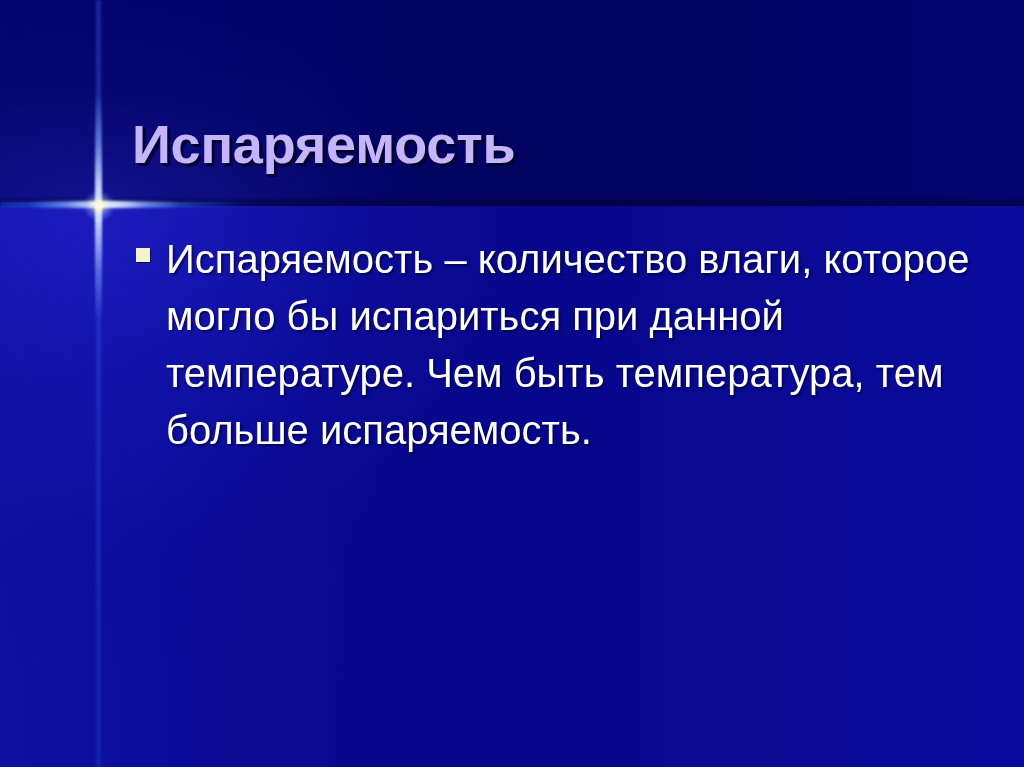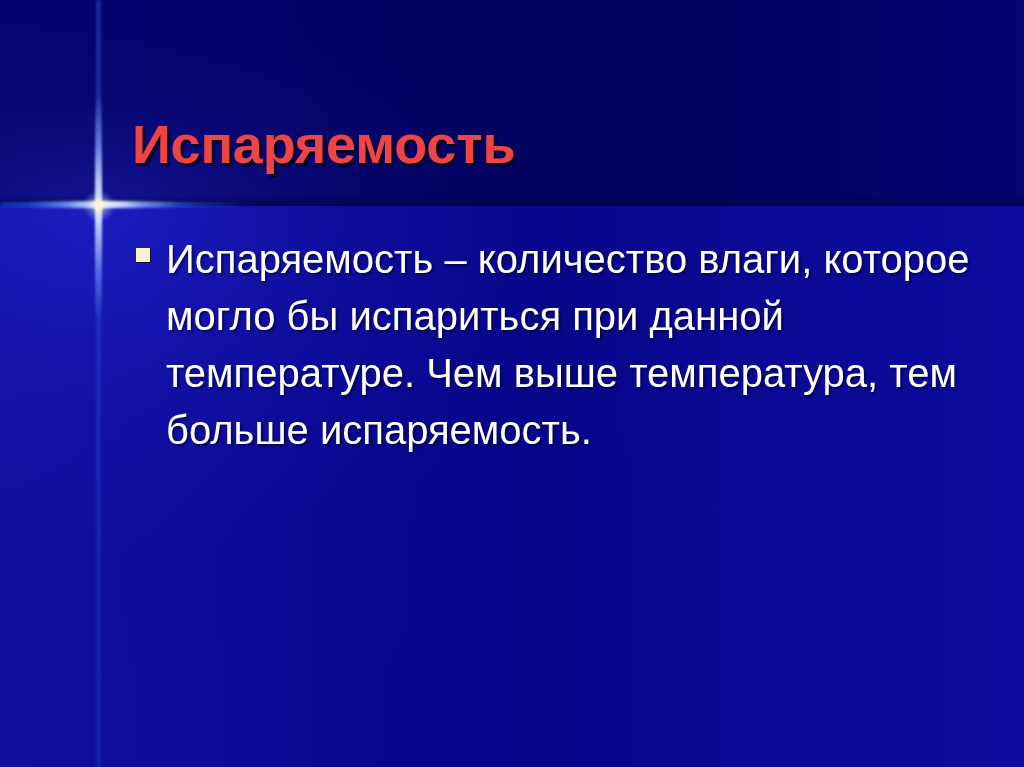--- a/index.html
+++ b/index.html
@@ -164,21 +164,21 @@
 
   
   .title {
     position: absolute;
     left: 132px;
     top: 77px;
     width: 840px;
     font-size: 54px;
     font-weight: bold;
     line-height: 62px;
-    color: #ef4444;
+    color: #c4b5fd;
     letter-spacing: -0.2px;
     text-shadow: 3px 3px 0 rgba(2,2,40,0.85), 2px 2px 2px rgba(0,0,30,0.6);
     white-space: nowrap;
   }
 
   
   .body {
     position: absolute;
     left: 130px;
     top: 231px;
@@ -223,19 +223,19 @@
     <div class="ray-h-core"></div>
     <div class="star-core"></div>
   </div>
 
   <h1 class="title">Испаряемость</h1>
 
   <div class="body">
 
     <div class="bullet-row">
       <span class="bullet-marker"></span>
-      <span class="bullet-text">Испаряемость – количество влаги, которое могло бы испариться при данной температуре. Чем выше температура, тем больше испаряемость.</span>
+      <span class="bullet-text">Испаряемость – количество влаги, которое могло бы испариться при данной температуре. Чем быть температура, тем больше испаряемость.</span>
     </div>
 
 
   </div>
 
 </div>
 
 </body></html>

